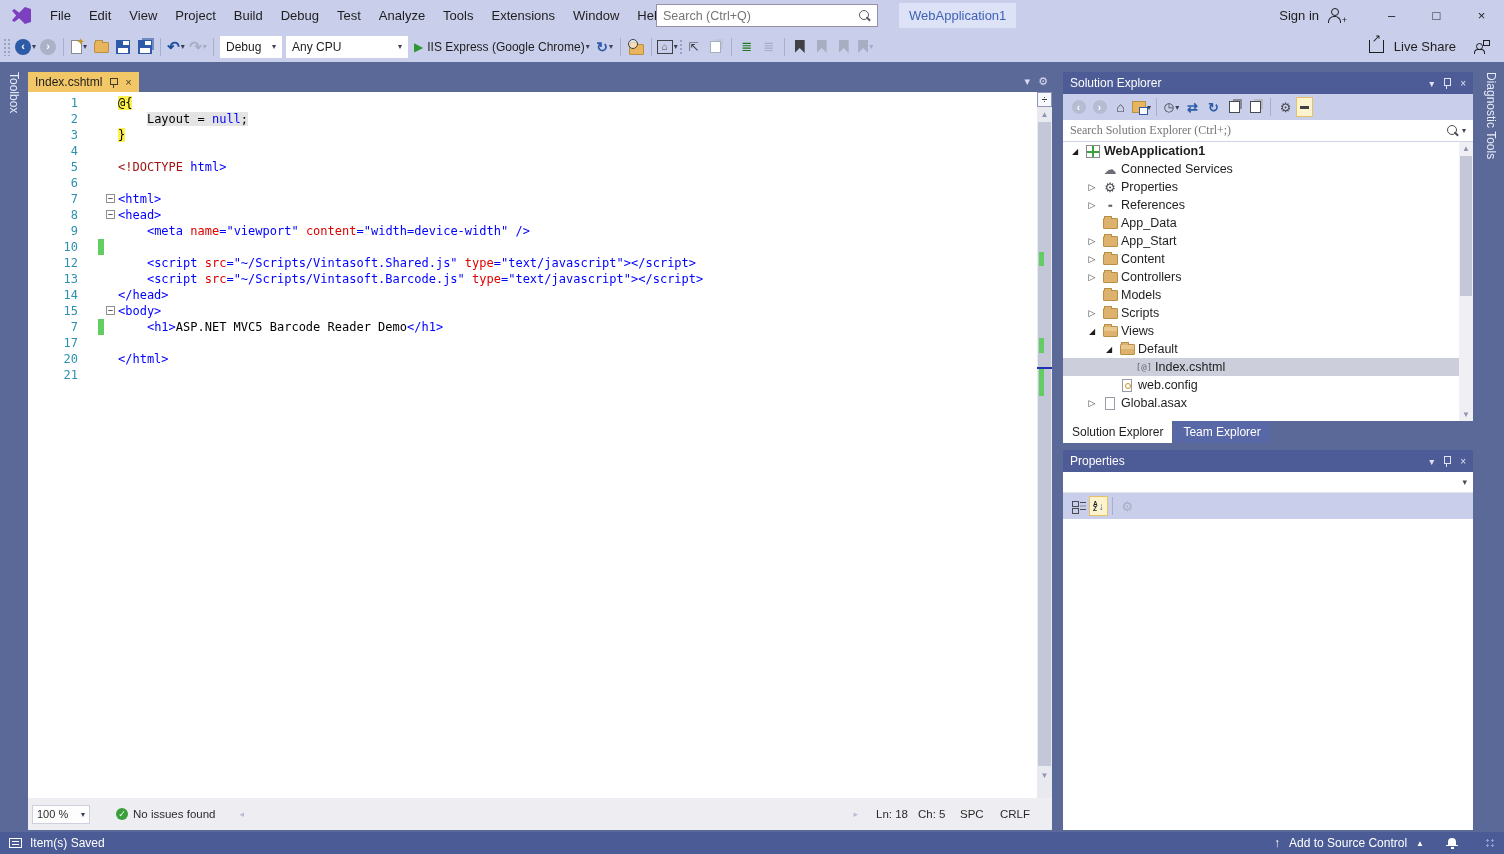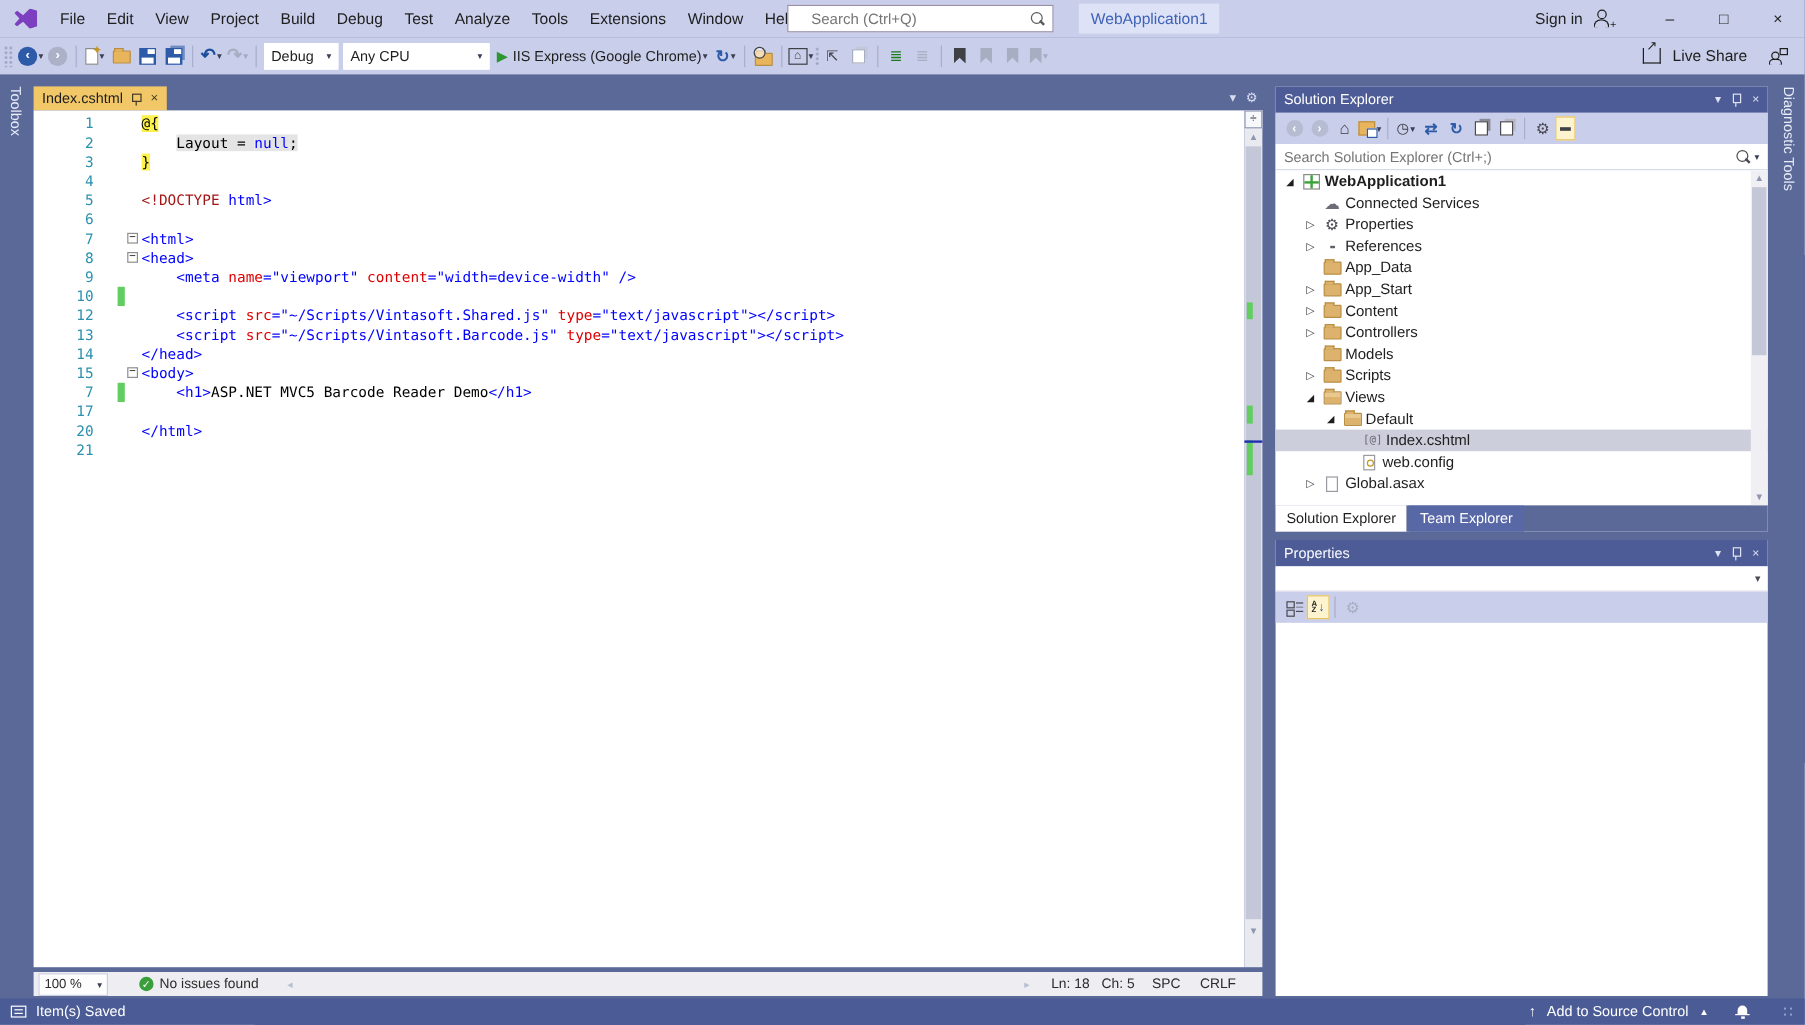--- a/index.html
+++ b/index.html
@@ -6,21 +6,21 @@
   html,body{width:1504px;height:854px;overflow:hidden}
   body{position:relative;font-family:"Liberation Sans",sans-serif;background:#5B6999;color:#1E1E1E}
 
   
   .titlebar{position:absolute;top:0;left:0;right:0;height:31px;background:#C9CEEA;display:flex;align-items:center}
   .vslogo{width:19px;height:17px;margin:0 10px 0 12px;background:#7C3FBF;
     clip-path:polygon(68% 0,100% 12%,100% 88%,68% 100%,38% 66%,12% 88%,0 78%,22% 50%,0 22%,12% 12%,38% 34%)}
   .menus{display:flex;align-items:center;height:100%}
   .menu-item{padding:0 9px;font-size:13px;line-height:31px;cursor:default}
   .qsearch{position:absolute;left:656px;top:4px;width:222px;height:23px;background:#fff;border:1px solid #988EA8;display:flex;align-items:center}
-  .qsearch input{flex:1;border:0;outline:0;font-size:12.5px;padding:0 19px;color:#8b5cf6;background:transparent;font-family:"Liberation Sans",sans-serif}
+  .qsearch input{flex:1;border:0;outline:0;font-size:12.5px;padding:0 6px;color:#8b5cf6;background:transparent;font-family:"Liberation Sans",sans-serif}
   .mag{position:relative;width:14px;height:14px;margin-right:6px;flex:0 0 auto}
   .mag::before{content:"";position:absolute;left:2px;top:1px;width:8px;height:8px;border:1.5px solid #5A5A5A;border-radius:50%}
   .mag::after{content:"";position:absolute;left:9px;top:9px;width:5px;height:1.5px;background:#5A5A5A;transform:rotate(45deg)}
   .projchip{position:absolute;left:899px;top:3px;height:25px;padding:0 10px;background:#DDE2F6;color:#3F62B6;font-size:13px;display:flex;align-items:center}
   .tb-right{position:absolute;right:0;top:0;height:31px;display:flex;align-items:center}
   .signin{font-size:13px;margin-right:8px}
   .person{position:relative;width:16px;height:15px;margin-right:26px}
   .person::before{content:"";position:absolute;left:4px;top:0;width:6px;height:6px;border:1.4px solid #1E1E1E;border-radius:50%}
   .person::after{content:"";position:absolute;left:1px;top:8px;width:11px;height:6px;border:1.4px solid #1E1E1E;border-bottom:0;border-radius:6px 6px 0 0}
   .plus{position:absolute;right:-4px;bottom:-2px;font-size:9px;color:#1E1E1E}
@@ -97,21 +97,21 @@
   .sg-r{background:#FDF14B;color:#000}
   .sg-g{background:#E4E4E4;color:#000}
   .sg-k{background:#E4E4E4}
   .selbg{background:#99C3EA}
   .vscroll{position:absolute;top:20px;right:0;width:15px;bottom:24px;background:#E9E9F0}
   .split{position:absolute;top:0;left:0;right:0;height:15px;border:1px solid #8F96B5;background:#F7F8FC;text-align:center;font-size:10px;line-height:13px;color:#333}
   .sarr{position:absolute;left:0;right:0;text-align:center;font-size:8px;color:#8F96AF}
   .thumb{position:absolute;left:1px;right:1px;top:30px;bottom:40px;background:#C3C7D7}
   .mk{position:absolute;left:2px;width:5px;background:#62CE62}
   .caretmk{position:absolute;left:0;right:0;height:2px;background:#2430B4}
-  .estatus{position:absolute;left:0;right:0;bottom:0;height:20px;background:#EEEEF2;display:flex;align-items:center;font-size:11.5px;color:#2B2B2B}
+  .estatus{position:absolute;left:0;right:0;bottom:0;height:32px;background:#EEEEF2;display:flex;align-items:center;font-size:11.5px;color:#2B2B2B}
   .zoombox{width:58px;height:19px;background:#FDFDFE;border:1px solid #CDD0DE;margin-left:4px;display:flex;align-items:center;padding:0 4px;font-size:11px}
   .okcirc{width:12px;height:12px;border-radius:50%;background:#3A9E3A;color:#fff;font-size:9px;display:flex;align-items:center;justify-content:center;margin:0 5px 0 26px}
   .hsb{flex:1;display:flex;justify-content:space-between;color:#B9BFD3;font-size:9px;padding:0 18px 0 24px}
   .est-right{display:flex;gap:0;margin-right:10px}
   .est-right span{width:42px;text-align:left}
 
   
   .panel-title{height:22px;background:#4D5C96;color:#FDFDFE;font-size:12px;display:flex;align-items:center;padding:0 7px}
   .pt-icons{margin-left:auto;display:flex;align-items:center;gap:9px;color:#DFE3F4;font-size:10px}
   .ppin{position:relative;width:8px;height:11px}
@@ -123,21 +123,21 @@
   .sicirc{width:14px;height:14px;border-radius:50%;background:#B6BCD2;color:#fff;display:flex;align-items:center;justify-content:center;font-size:10px;font-weight:bold}
   .home{color:#3F3F46;font-size:14px}
   .goldsq{position:relative;width:14px;height:12px;background:#E8B45C;border:1px solid #B98F45}
   .goldsq::after{content:"";position:absolute;right:-3px;bottom:-3px;width:7px;height:6px;background:#fff;border:1px solid #2D5BA8}
   .bluesym{color:#2D5BA8;font-weight:bold;font-size:13px}
   .darksym{color:#3F3F46;font-size:12px}
   .docs2{position:relative;width:11px;height:12px;border:1.2px solid #4A4A52;background:#fff;box-shadow:3px -3px 0 -1px #8A8A94}
   .hl{background:#FDF3CE;border:1px solid #E5C365;padding:0 3px;height:20px;display:inline-flex;align-items:center}
   .hl .dash{width:9px;height:3px;background:#3F3F46}
   .se-search{height:22px;background:#fff;border-bottom:1px solid #CFD3E8;display:flex;align-items:center;padding:0 7px}
-  .se-search input{flex:1;border:0;outline:0;font-size:12px;color:#7f1d1d;font-family:Liberation Sans, sans-serif}
+  .se-search input{flex:1;border:0;outline:0;font-size:12px;color:#7f1d1d;font-family:Liberation Serif, serif}
   .se-search .mag::before{border-color:#4A4A52}.se-search .mag::after{background:#4A4A52}
   .se-tree{position:relative;height:279px;overflow:hidden;background:#fff}
   .trow{display:flex;align-items:center;height:18px;font-size:12.5px;position:relative}
   .trow.selected{background:#CCCEDB}
   .trow.bold .tlabel{font-weight:bold}
   .texp{flex:0 0 16px;text-align:center;font-size:8px;color:#1E1E1E}
   .texp.closed{font-size:9px;color:#3A3A3A}
   .tico{flex:0 0 20px;display:flex;align-items:center;justify-content:center}
   .tlabel{padding-left:1px;white-space:nowrap}
   .fol{position:relative;width:15px;height:11px;background:#DCB26D;border:1px solid #B98F45;border-radius:1px}
@@ -639,21 +639,21 @@
         </span>
         <span class="tlabel">Default</span>
       </div>
       <div class="trow selected" style="padding-left: 55px;">
         <span class="texp"></span>
         <span class="tico">
           <span class="razorf">[@]</span>
         </span>
         <span class="tlabel">Index.cshtml</span>
       </div>
-      <div class="trow" style="padding-left: 52px; align-items: center;">
+      <div class="trow" style="padding-left: 38px; align-items: center;">
         <span class="texp"></span>
         <span class="tico">
           <span class="pagef key"></span>
         </span>
         <span class="tlabel">web.config</span>
       </div>
       <div class="trow" style="padding-left: 21px;">
         <span class="texp closed">▷</span>
         <span class="tico">
           <span class="pagef"></span>

